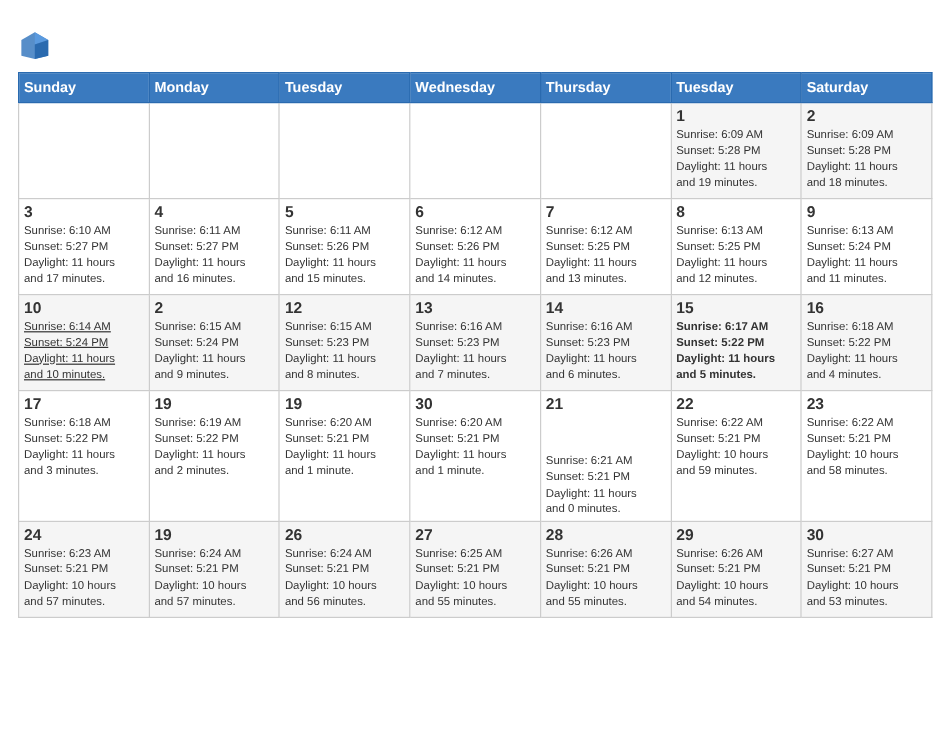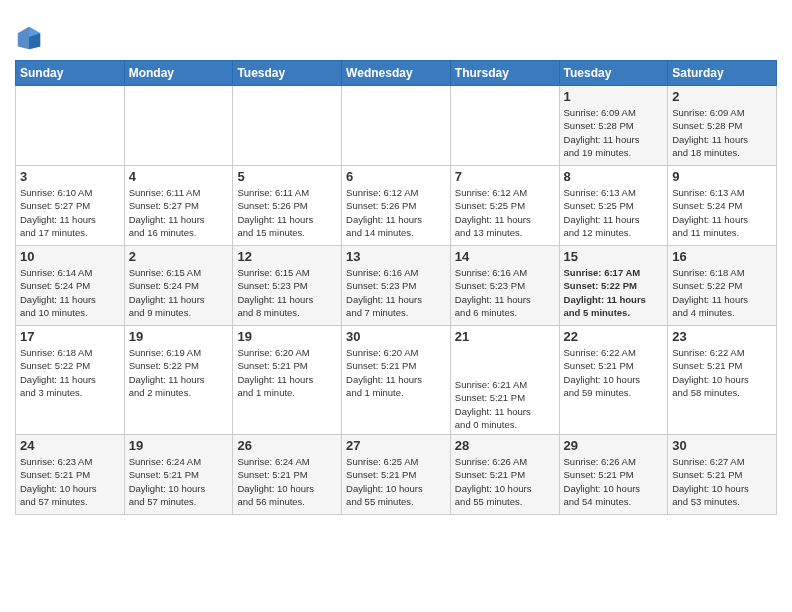--- a/index.html
+++ b/index.html
@@ -203,21 +203,21 @@
             <span class="day-num">9</span>
             <div class="day-info" style="white-space: pre-line;">Sunrise: 6:13 AM
 Sunset: 5:24 PM
 Daylight: 11 hours
 and 11 minutes.</div>
           </td>
         </tr>
         <tr>
           <td>
             <span class="day-num">10</span>
-            <div class="day-info" style="white-space: pre-line;">Sunrise: 6:14 AM
+            <div class="day-info" style="white-space: pre-line; text-decoration: underline;">Sunrise: 6:14 AM
 Sunset: 5:24 PM
 Daylight: 11 hours
 and 10 minutes.</div>
           </td>
           <td>
             <span class="day-num">2</span>
             <div class="day-info" style="white-space: pre-line;">Sunrise: 6:15 AM
 Sunset: 5:24 PM
 Daylight: 11 hours
 and 9 minutes.</div>

